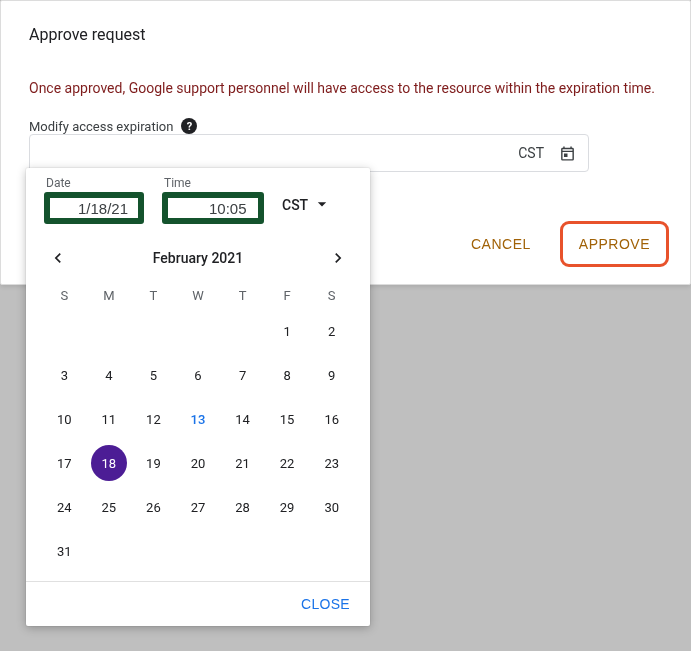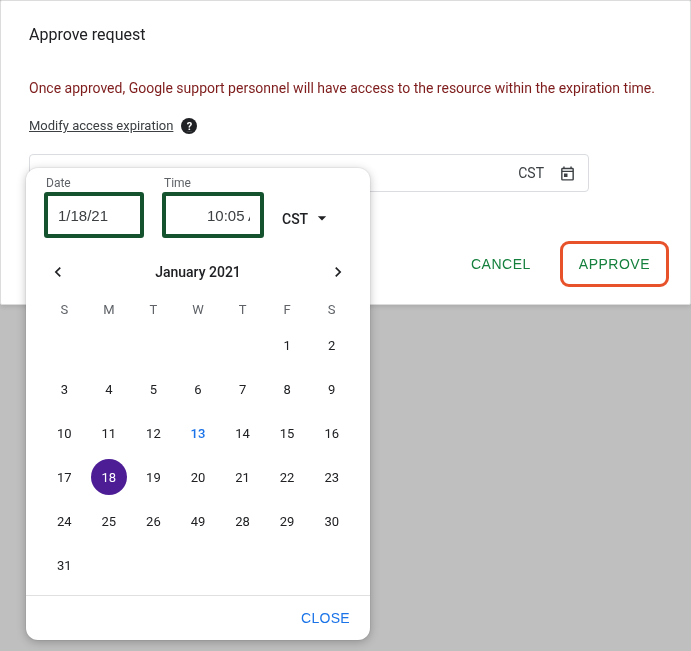--- a/index.html
+++ b/index.html
@@ -33,26 +33,25 @@
       margin-bottom: 36px;
       margin-top: 4px;
     }
     .dialog-desc {
       font-size: 14px;
       color: #7f1d1d;
       margin-bottom: 22px;
     }
     .modify-row {
       display: flex;
-      align-items: flex-start;
+      align-items: flex-end;
       gap: 8px;
       font-size: 13px;
       color: #3c4043;
-      margin-bottom: 20px;
-      text-decoration: underline;
+      margin-bottom: 0;
     }
     .help-icon-wrap {
       width: 16px;
       height: 16px;
       border-radius: 50%;
       background: #202124;
       color: #fff;
       display: inline-flex;
       align-items: center;
       justify-content: center;
@@ -78,67 +77,68 @@
     .buttons-row {
       display: flex;
       justify-content: flex-end;
       gap: 24px;
       margin-top: 56px;
       align-items: center;
     }
     .btn {
       font-size: 14px;
       font-weight: 500;
-      color: #15803d;
+      color: #a16207;
       background: transparent;
       border: none;
       cursor: pointer;
       letter-spacing: 0.5px;
       padding: 8px 12px;
     }
     .btn.approve {
       outline: 3px solid #e8522b;
       outline-offset: 4px;
       border-radius: 2px;
     }
 
     .picker {
       position: absolute;
       top: 168px;
       left: 26px;
       width: 344px;
       background: #fff;
       box-shadow: 0 2px 10px rgba(0,0,0,0.25), 0 0 0 1px rgba(0,0,0,0.04);
-      border-radius: 12px;
+      border-radius: 2px;
       padding-bottom: 0;
     }
     .picker-top {
       display: flex;
       align-items: flex-end;
       padding: 8px 12px 6px 18px;
       gap: 18px;
     }
     .field-group {
       display: flex;
       flex-direction: column;
     }
     .field-label {
       font-size: 12px;
       color: #5f6368;
       margin-bottom: 2px;
       margin-left: 2px;
     }
     .field-input {
-      border: 4px solid #14532d;
+      border: 6px solid #14532d;
       border-radius: 3px;
-      height: 46px;
+      height: 32px;
       padding: 0 10px;
       font-size: 15px;
       color: #3c4043;
       width: 100px;
+      text-align: right;
     }
     .field-input.time {
       width: 102px;
       padding-left: 41px;
     }
     .tz-select {
       display: flex;
       align-items: center;
       gap: 4px;
       font-size: 14px;
@@ -277,21 +277,21 @@
           </svg>
       </span>
     </div>
   </div>
   <div class="nav-row">
     <span class="nav-arrow">
       <svg viewBox="0 0 24 24" width="22" height="22" fill="#202124">
           <path d="M15.4 7.4 14 6l-6 6 6 6 1.4-1.4L10.8 12z"></path>
         </svg>
     </span>
-    <span class="month-label">January 2021</span>
+    <span class="month-label">February 2021</span>
     <span class="nav-arrow">
       <svg viewBox="0 0 24 24" width="22" height="22" fill="#202124">
           <path d="M8.6 16.6 10 18l6-6-6-6-1.4 1.4L13.2 12z"></path>
         </svg>
     </span>
   </div>
   <div class="dow-row">
       <div class="dow-cell">S</div>
       <div class="dow-cell">M</div>
       <div class="dow-cell">T</div>
@@ -378,21 +378,21 @@
       <div class="cal-cell">
         <span class="daynum">24</span>
       </div>
       <div class="cal-cell">
         <span class="daynum">25</span>
       </div>
       <div class="cal-cell">
         <span class="daynum">26</span>
       </div>
       <div class="cal-cell">
-        <span class="daynum">49</span>
+        <span class="daynum">27</span>
       </div>
       <div class="cal-cell">
         <span class="daynum">28</span>
       </div>
       <div class="cal-cell">
         <span class="daynum">29</span>
       </div>
       <div class="cal-cell">
         <span class="daynum">30</span>
       </div>

